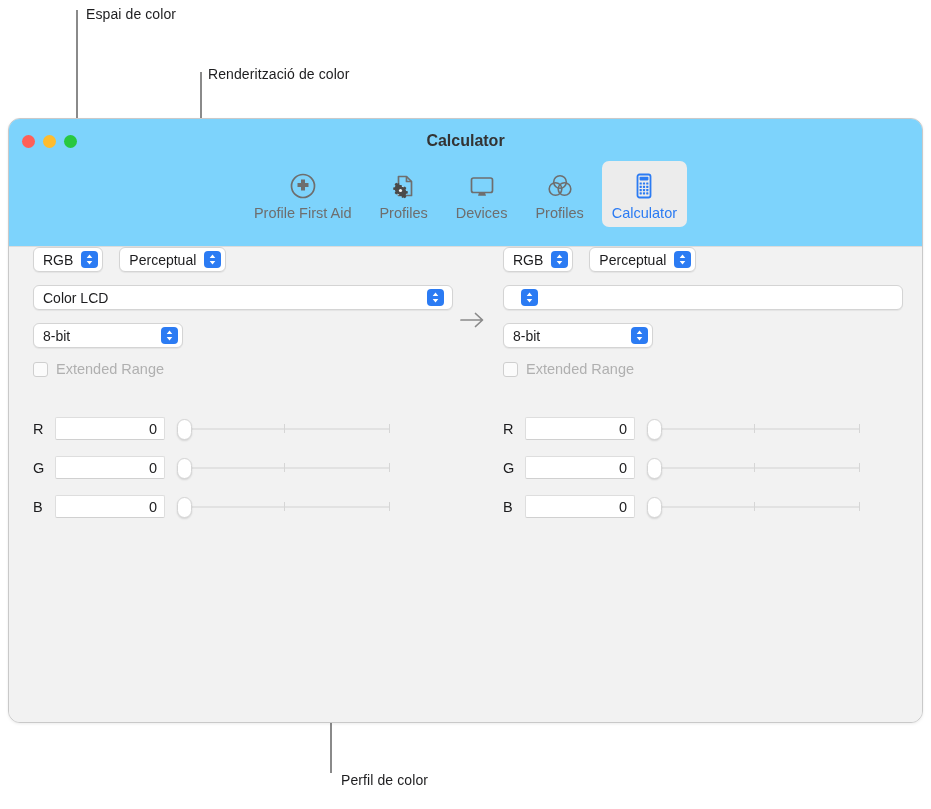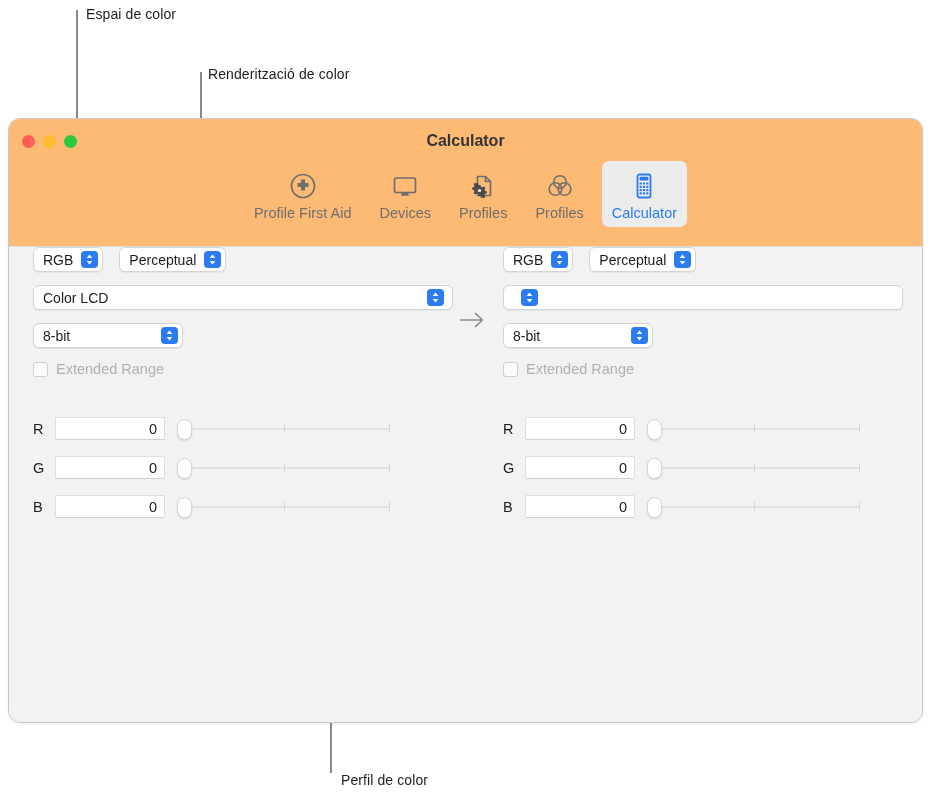--- a/index.html
+++ b/index.html
@@ -49,21 +49,21 @@
     background: #f2f2f2;
     border: 1px solid #c9c9c9;
     border-radius: 12px;
     overflow: hidden;
     box-shadow: 0 1px 3px rgba(0,0,0,0.08);
   }
 
   
   .titlebar {
     height: 128px;
-    background: #fdba74;
+    background: #7dd3fc;
     border-bottom: 1px solid #dcdcdc;
     position: relative;
   }
 
   .traffic-lights {
     position: absolute;
     left: 13px;
     top: 16px;
     display: flex;
     gap: 8px;
@@ -278,45 +278,45 @@
     <div class="toolbar">
 
       <div class="tb-item">
         <span class="tb-icon">
           <svg width="30" height="30" viewBox="0 0 30 30">
             <circle cx="15" cy="15" r="11.5" fill="none" stroke="#6e6e6e" stroke-width="1.7"></circle>
             <path d="M13 8.5h4v3.5h3.5v4H17v3.5h-4V16H9.5v-4H13z" fill="#6e6e6e"></path>
           </svg>
         </span>
         <span class="tb-label">Profile First Aid</span>
-      </div>
-
-      <div class="tb-item">
-        <span class="tb-icon">
-          <svg width="30" height="30" viewBox="0 0 30 30">
-            <rect x="4.5" y="7" width="21" height="14.5" rx="2" fill="none" stroke="#6e6e6e" stroke-width="1.7"></rect>
-            <path d="M12 21.5h6l1 3.2h-8z" fill="#6e6e6e"></path>
-          </svg>
-        </span>
-        <span class="tb-label">Devices</span>
       </div>
 
       <div class="tb-item">
         <span class="tb-icon">
           <svg width="30" height="30" viewBox="0 0 30 30">
             <path d="M9.5 5.5h8l5 5v14h-13z" fill="none" stroke="#6e6e6e" stroke-width="1.7" stroke-linejoin="round"></path>
             <path d="M17.5 5.5v5h5" fill="none" stroke="#6e6e6e" stroke-width="1.7" stroke-linejoin="round"></path>
             <g transform="translate(11.5,19.5)">
               <circle cx="0" cy="0" r="4.6" fill="#f7f7f7"></circle>
               <path d="M-1.1-5.4h2.2l.35 1.6 1.5.62 1.4-.85 1.55 1.55-.85 1.4.62 1.5 1.6.35v2.2l-1.6.35-.62 1.5.85 1.4-1.55 1.55-1.4-.85-1.5.62L1.1 5.4h-2.2l-.35-1.6-1.5-.62-1.4.85-1.55-1.55.85-1.4-.62-1.5-1.6-.35v-2.2l1.6-.35.62-1.5-.85-1.4 1.55-1.55 1.4.85 1.5-.62z" fill="#4a4a4a"></path>
               <circle cx="0" cy="0" r="1.6" fill="#f7f7f7"></circle>
             </g>
           </svg>
         </span>
         <span class="tb-label">Profiles</span>
+      </div>
+
+      <div class="tb-item">
+        <span class="tb-icon">
+          <svg width="30" height="30" viewBox="0 0 30 30">
+            <rect x="4.5" y="7" width="21" height="14.5" rx="2" fill="none" stroke="#6e6e6e" stroke-width="1.7"></rect>
+            <path d="M12 21.5h6l1 3.2h-8z" fill="#6e6e6e"></path>
+          </svg>
+        </span>
+        <span class="tb-label">Devices</span>
       </div>
 
       <div class="tb-item">
         <span class="tb-icon">
           <svg width="30" height="30" viewBox="0 0 30 30">
             <circle cx="15" cy="11" r="6.3" fill="none" stroke="#6e6e6e" stroke-width="1.6"></circle>
             <circle cx="10.5" cy="18" r="6.3" fill="none" stroke="#6e6e6e" stroke-width="1.6"></circle>
             <circle cx="19.5" cy="18" r="6.3" fill="none" stroke="#6e6e6e" stroke-width="1.6"></circle>
           </svg>
         </span>

